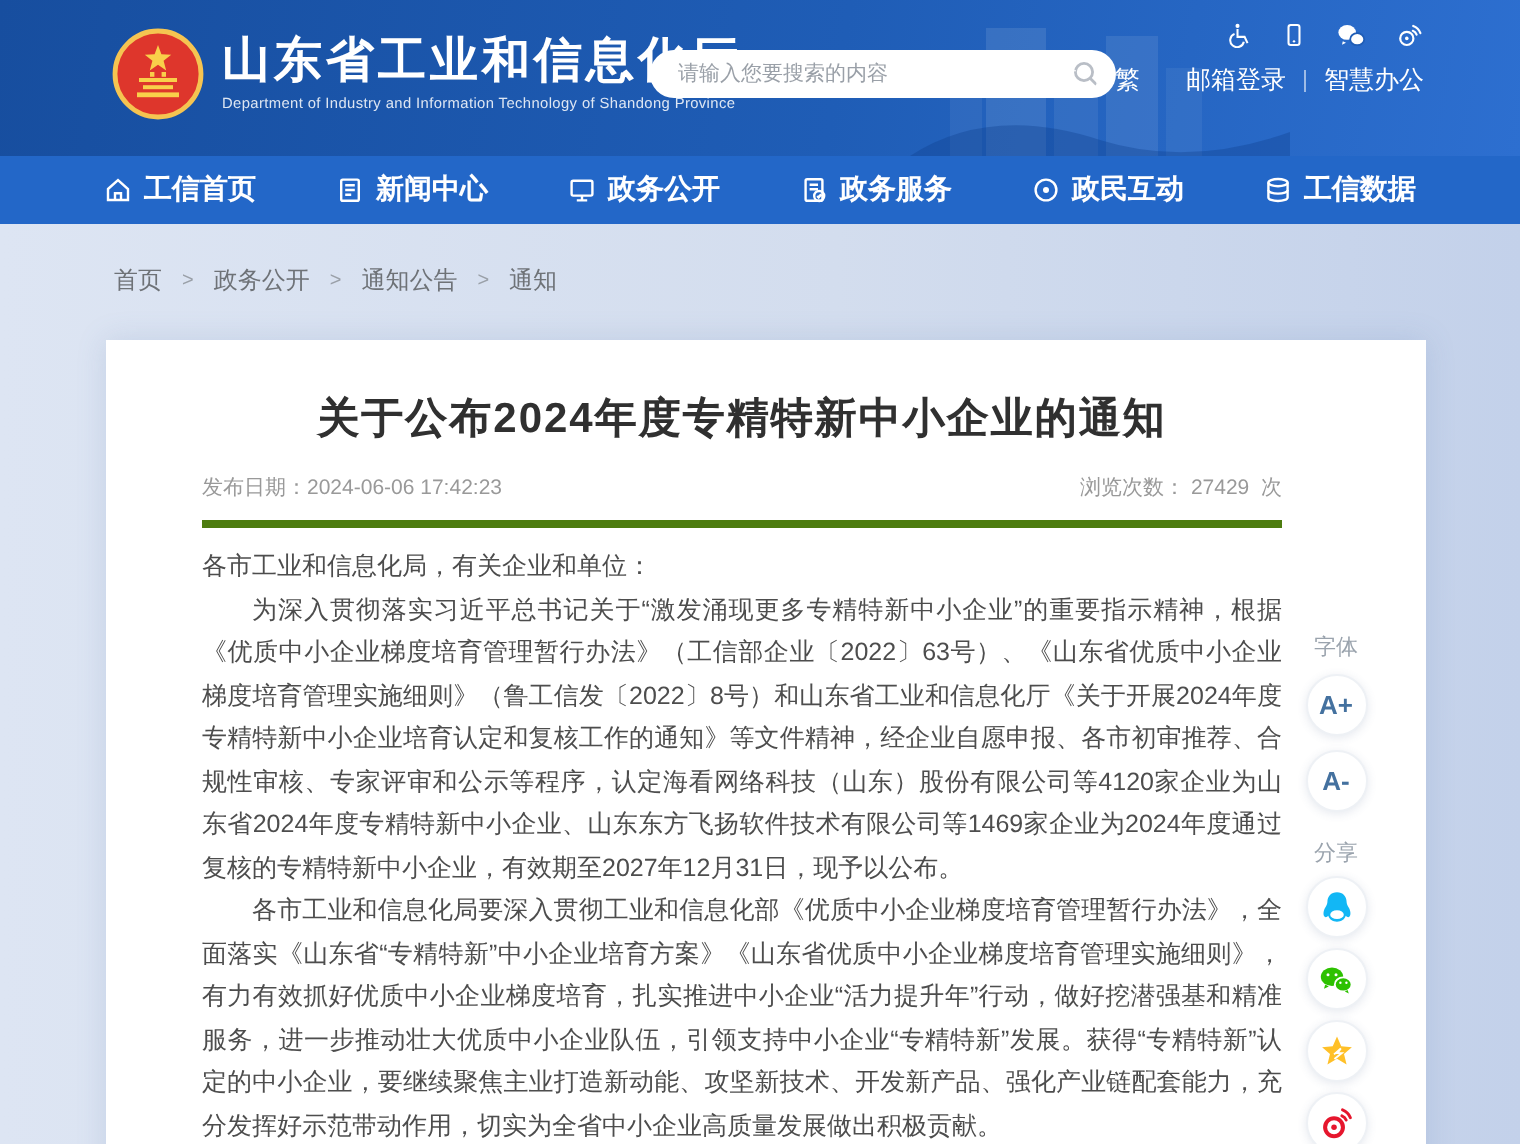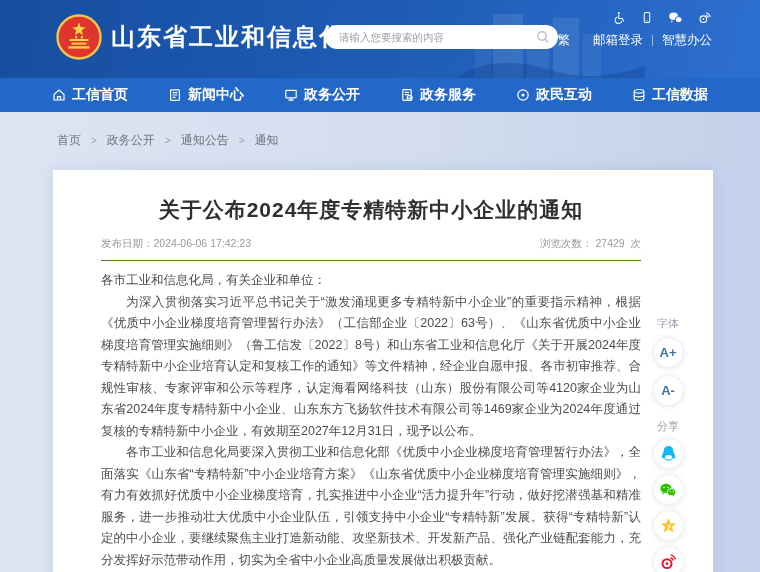--- a/index.html
+++ b/index.html
@@ -53,21 +53,21 @@
   .bc-link{ cursor:pointer; }
   .bc-sep{ color:#9aa0a8; font-size:10px; }
 
   
   .card{
     position:absolute; left:53px; top:170px; width:660px; height:500px;
     background:#fff; box-shadow:0 0 14px rgba(90,120,170,.18);
     padding:26px 72px 0 48px;
   }
   .article-title{ text-align:center; font-size:21px; font-weight:bold; color:#303030; letter-spacing:1px; line-height:28px; }
-  .meta{ margin-top:13px; display:flex; justify-content:space-between; font-size:10.5px; color:#999; padding-bottom:9px; border-bottom:1px solid #4d7c0f; }
+  .meta{ margin-top:13px; display:flex; justify-content:space-between; font-size:10.5px; color:#999; padding-bottom:9px; border-bottom:4px solid #4d7c0f; }
   .meta-left{ display:flex; gap:26px; }
   .meta span{ white-space:nowrap; }
   .body-text{ margin-top:9px; font-size:12.5px; line-height:21.5px; color:#4d4d4d; text-align:justify; }
   .body-text p{ margin:0; }
   .indent{ text-indent:2em; }
 
   
   .toolbar{ position:absolute; left:649px; top:294px; width:38px; display:flex; flex-direction:column; align-items:center; }
   .tb-label{ font-size:11px; color:#9aa3ad; height:14px;margin-top:22px; }
   .tb-btn{
@@ -100,20 +100,21 @@
       <circle cx="23" cy="23" r="21.5" fill="#de362c" stroke="#f5c451" stroke-width="2.4"></circle>
       <polygon fill="#f9d04a" points="23,8.5 24.7,13.1 29.6,13.4 25.8,16.4 27.1,21.2 23,18.4 18.9,21.2 20.2,16.4 16.4,13.4 21.3,13.1"></polygon>
       <rect x="13.5" y="25" width="19" height="2" fill="#f9d04a"></rect>
       <rect x="15.5" y="28.6" width="15" height="2" fill="#f9d04a"></rect>
       <rect x="12.5" y="32.2" width="21" height="2.4" fill="#f9d04a"></rect>
       <rect x="19" y="22" width="2.2" height="2.4" fill="#f9d04a"></rect>
       <rect x="24.8" y="22" width="2.2" height="2.4" fill="#f9d04a"></rect>
     </svg>
     <div class="brand-text">
       <div class="site-title">山东省工业和信息化厅</div>
+      <div class="site-subtitle">Department of Industry and Information Technology of Shandong Province</div>
     </div>
   </div>
 
   <div class="search">
     <input type="text" placeholder="请输入您要搜索的内容" style="">
     <button class="search-btn">
       <svg width="14" height="14" viewBox="0 0 14 14">
         <circle cx="6" cy="6" r="4.3" fill="none" stroke="#b9bec6" stroke-width="1.4"></circle>
         <path d="M9.2 9.2 L12.2 12.2" stroke="#b9bec6" stroke-width="1.4"></path>
       </svg>

